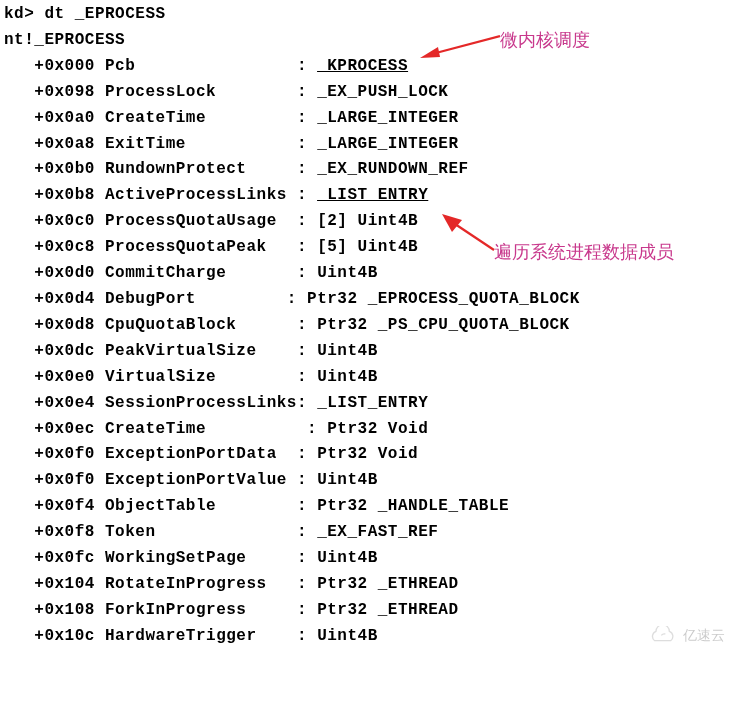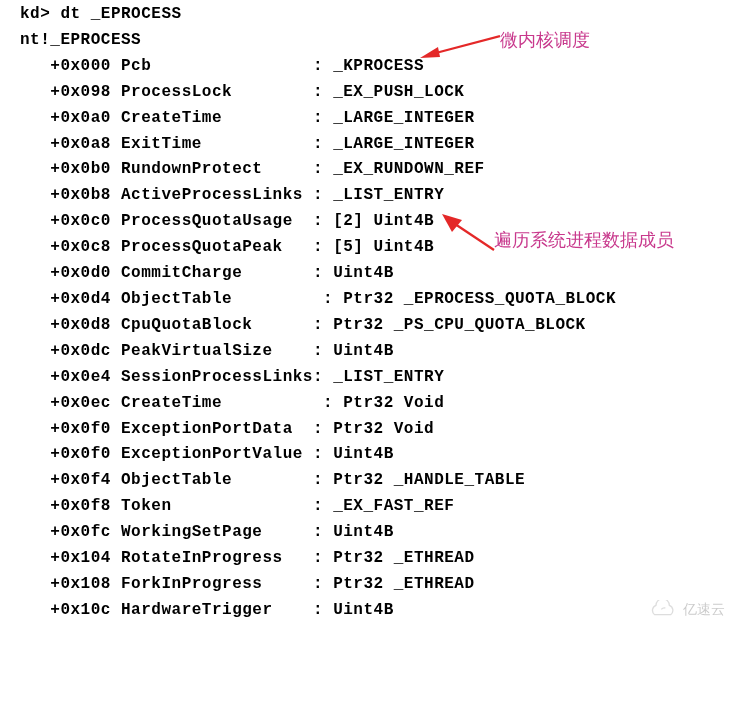--- a/index.html
+++ b/index.html
@@ -7,35 +7,35 @@
     background: #ffffff;
     font-family: "Courier New", Consolas, monospace;
     font-size: 16px;
     font-weight: bold;
     color: #000000;
     padding: 2px 4px;
     width: 733px;
     position: relative;
     letter-spacing: 0.5px;
   }
-  .line { white-space: pre; line-height: 1.62; margin-left: 16px; }
+  .line { white-space: pre; line-height: 1.62; }
   .annotation {
     position: absolute;
     color: #c8388c;
     font-family: "SimSun","Microsoft YaHei",sans-serif;
     font-weight: normal;
     font-size: 18px;
     letter-spacing: normal;
   }
   .anno1 { left: 500px; top: 28px; }
-  .anno2 { left: 494px; top: 228px; }
+  .anno2 { left: 494px; top: 240px; }
   .arrow { position: absolute; }
   .arrow1 { left: 418px; top: 32px; }
   .arrow2 { left: 440px; top: 212px; }
-  .underline { }
+  .underline { text-decoration: underline; }
   .watermark {
     position: absolute;
     right: 8px;
     bottom: 6px;
     opacity: 0.28;
     font-family: sans-serif;
     font-weight: normal;
     font-size: 14px;
     display: flex;
     align-items: center;
@@ -54,23 +54,24 @@
 <div id="rows">
     <div class="line">   +0x000 Pcb                : <span class="underline">_KPROCESS</span></div>
     <div class="line">   +0x098 ProcessLock        : _EX_PUSH_LOCK</div>
     <div class="line">   +0x0a0 CreateTime         : _LARGE_INTEGER</div>
     <div class="line">   +0x0a8 ExitTime           : _LARGE_INTEGER</div>
     <div class="line">   +0x0b0 RundownProtect     : _EX_RUNDOWN_REF</div>
     <div class="line">   +0x0b8 ActiveProcessLinks : <span class="underline">_LIST_ENTRY</span></div>
     <div class="line">   +0x0c0 ProcessQuotaUsage  : [2] Uint4B</div>
     <div class="line">   +0x0c8 ProcessQuotaPeak   : [5] Uint4B</div>
     <div class="line">   +0x0d0 CommitCharge       : Uint4B</div>
-    <div class="line">   +0x0d4 ObjectTable         : Ptr32 _EPROCESS_QUOTA_BLOCK</div>
+    <div class="line">   +0x0d4 DebugPort         : Ptr32 _EPROCESS_QUOTA_BLOCK</div>
     <div class="line">   +0x0d8 CpuQuotaBlock      : Ptr32 _PS_CPU_QUOTA_BLOCK</div>
     <div class="line">   +0x0dc PeakVirtualSize    : Uint4B</div>
+    <div class="line">   +0x0e0 VirtualSize        : Uint4B</div>
     <div class="line">   +0x0e4 SessionProcessLinks: _LIST_ENTRY</div>
     <div class="line">   +0x0ec CreateTime          : Ptr32 Void</div>
     <div class="line">   +0x0f0 ExceptionPortData  : Ptr32 Void</div>
     <div class="line">   +0x0f0 ExceptionPortValue : Uint4B</div>
     <div class="line">   +0x0f4 ObjectTable        : Ptr32 _HANDLE_TABLE</div>
     <div class="line">   +0x0f8 Token              : _EX_FAST_REF</div>
     <div class="line">   +0x0fc WorkingSetPage     : Uint4B</div>
     <div class="line">   +0x104 RotateInProgress   : Ptr32 _ETHREAD</div>
     <div class="line">   +0x108 ForkInProgress     : Ptr32 _ETHREAD</div>
     <div class="line">   +0x10c HardwareTrigger    : Uint4B</div>

